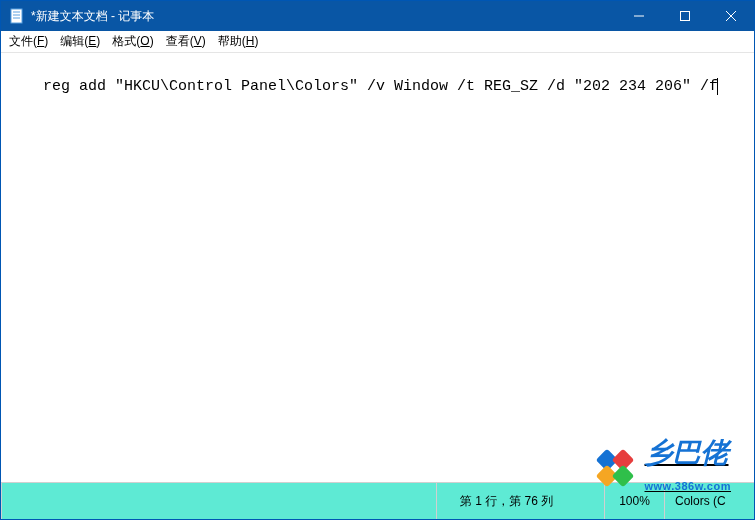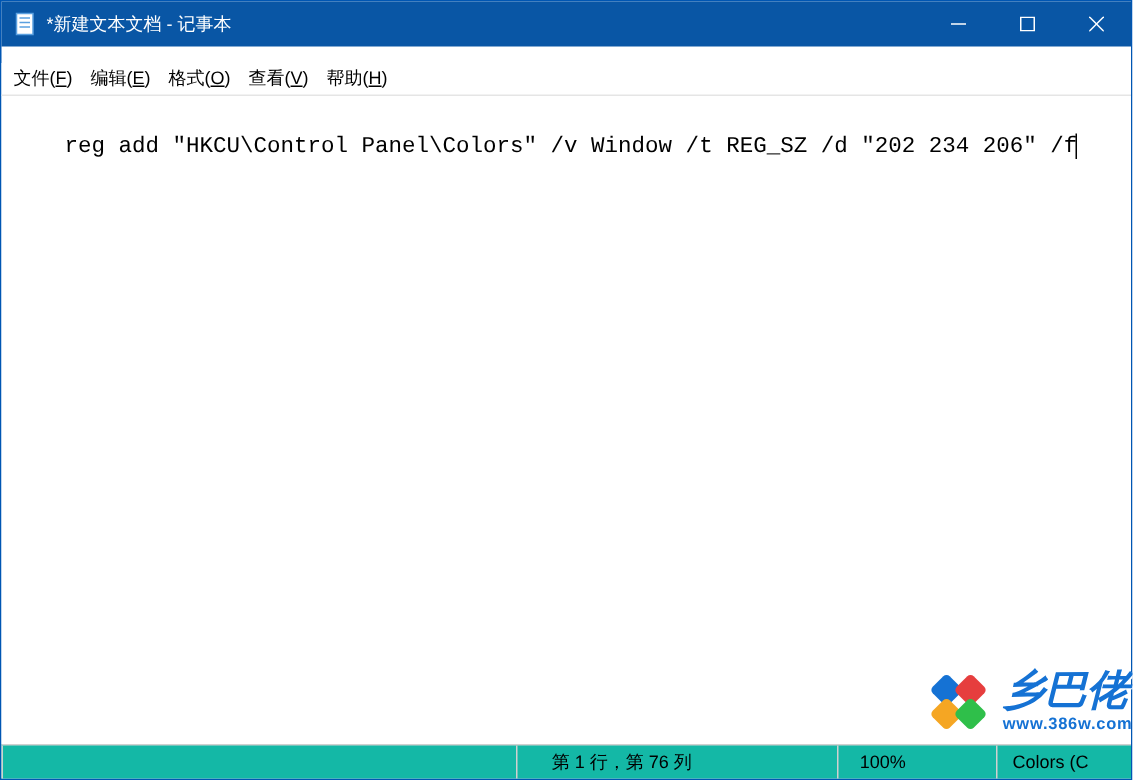--- a/index.html
+++ b/index.html
@@ -22,71 +22,71 @@
 .titlebar .title { flex: 1; white-space: nowrap; overflow: hidden; }
 .winbtns { display: flex; height: 100%; }
 .winbtn {
   width: 46px; height: 100%; display: flex; align-items: center; justify-content: center;
   color: #fff; cursor: default;
 }
 .menubar {
   height: 22px; background: #fff; border-bottom: 1px solid #e5e5e5;
   display: flex; align-items: center; font-size: 12px; padding: 0 2px;
   color: #000;
-  margin-top: 11px;
 }
 .menuitem { padding: 2px 6px; cursor: default; }
 .menuitem .accel { text-decoration: underline; }
 .editor {
   flex: 1; background: #fff; padding: 2px 6px;
   font-family: Consolas, "Courier New", monospace;
   font-size: 15px; color: #000; line-height: 1.4;
   white-space: pre; overflow: hidden; position: relative;
 }
 .editor .content { display: inline; }
 .cursor {
   display: inline-block; width: 1px; height: 17px; background: #000;
   vertical-align: text-bottom; margin-left: -1px;
 }
 .statusbar {
-  height: 23px; background: #14b8a6; border-top: 1px solid #d0d0d0;
-  display: flex; align-items: stretch; font-size: 12px; color: #000; gap: 46px;
+  height: 37px; background: #5eead4; border-top: 1px solid #d0d0d0;
+  display: flex; align-items: stretch; font-size: 12px; color: #000;
 }
 .statusbar .spacer { flex: 1; border-left: 1px solid #d0d0d0; }
 .statusbar .cell {
   border-left: 1px solid #d0d0d0;
   padding: 0 10px; display: flex; align-items: center;
   white-space: nowrap;
 }
 .statusbar .cell.pos { min-width: 140px; justify-content: center; }
 .statusbar .cell.zoom { min-width: 60px; justify-content: center; margin-left: 28px; }
 .statusbar .cell.enc { min-width: 90px; padding-right: 4px; }
 .watermark {
-  position: absolute; right: 0; bottom: 28px;
-  display: flex; align-items: flex-start; gap: 6px;
+  position: absolute; right: 24px; bottom: 28px;
+  display: flex; align-items: flex-end; gap: 6px;
   pointer-events: none;
+  text-decoration: underline;
 }
 .watermark .logo { width: 46px; height: 46px; position: relative; }
 .watermark .diamond {
   position: absolute; width: 16px; height: 16px; transform: rotate(45deg);
   border-radius: 3px;
 }
 .watermark .d1 { background: #1572d4; left: 6px; top: 6px; }
 .watermark .d2 { background: #e63e3e; left: 22px; top: 6px; }
 .watermark .d3 { background: #f5a623; left: 6px; top: 22px; }
 .watermark .d4 { background: #2fbf4a; left: 22px; top: 22px; }
 .watermark .txt { display: flex; flex-direction: column; line-height: 1; }
 .watermark .name {
   font-size: 28px; font-weight: 800; font-style: italic;
   color: #1572d4; text-shadow: 1px 1px 0 #fff;
   font-family: "Microsoft YaHei", sans-serif;
 }
 .watermark .url {
   font-size: 11px; color: #1572d4; font-weight: 600;
-  letter-spacing: 0.5px; margin-top: 4px;
+  letter-spacing: 0.5px; margin-top: 14px;
 }
 svg { display: block; }
 </style>
 </head>
 <body>
 
 <div class="window">
 
   <div class="titlebar">
     <span class="icon-notepad">

